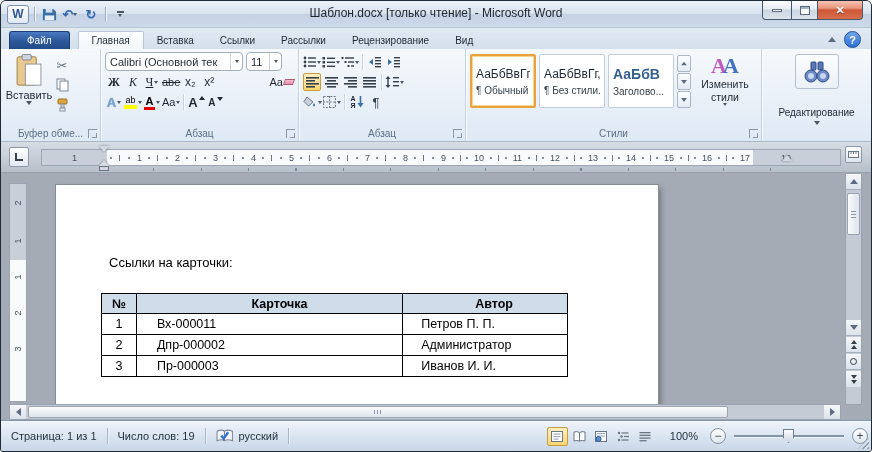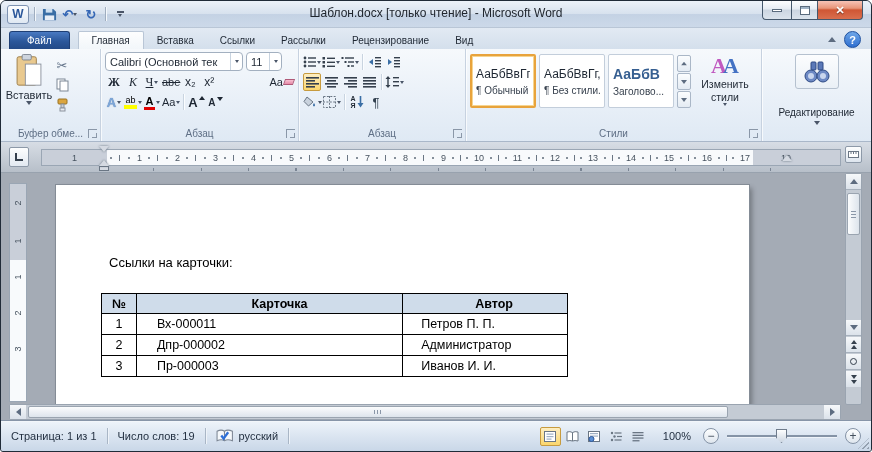--- a/index.html
+++ b/index.html
@@ -151,21 +151,21 @@
   .ruler-toggle { position:absolute; right:9px; top:4px; width:17px; height:17px; border:1px solid #8d99a8; border-radius:2px;
     background:linear-gradient(#fdfefe,#dde5ee); display:flex; align-items:center; justify-content:center; }
 
   
   .docarea { position:absolute; left:0; top:172px; right:0; height:249px; background:#a4abb5; }
   .vruler { position:absolute; left:8px; top:10px; width:18px; bottom:20px; background:#f8fafc; border:1px solid #9aa6b4;
     display:flex; flex-direction:column; }
   .vr-margin { height:76px; background:#c9cfd9; display:flex; flex-direction:column; align-items:center; justify-content:space-around; }
   .vr-body { flex:1; display:flex; flex-direction:column; align-items:center; justify-content:flex-start; gap:26px; padding-top:12px; }
   .vnum { font-size:9px; color:#46525f; transform:rotate(-90deg); }
-  .page { position:absolute; left:55px; top:12px; width:693px; bottom:17px; background:#fff;
+  .page { position:absolute; left:55px; top:12px; width:602px; bottom:17px; background:#fff;
     box-shadow:0 0 0 1px #848c96, 3px 3px 5px rgba(0,0,0,.3); }
   .doc-heading { position:absolute; left:53px; top:70px; font-size:13px; color:#000; }
   .doc-table { position:absolute; left:45px; top:108px; width:467px; border-collapse:collapse; font-size:12.5px; color:#000; }
   .doc-table th { background:#cfdcea; border:1px solid #000; font-weight:bold; height:20px; text-align:center; }
   .doc-table td { border:1px solid #000; height:21px; }
   .doc-table .c-num { width:35px; text-align:center; }
   .doc-table .c-card { width:267px; padding-left:20px; }
   .doc-table .c-auth { width:165px; padding-left:18px;margin-top:17px; }
 
   
@@ -190,21 +190,21 @@
     border:1px solid #9aa4b0; border-radius:2px; }
   .h-thumb::after { content:""; position:absolute; top:3px; bottom:3px; left:calc(50% - 4px); width:8px;
     background:repeating-linear-gradient(90deg,#8a97a8 0 1px,transparent 1px 3px); }
 
   
   .statusbar { position:absolute; left:0; bottom:0; right:0; height:31px;
     background:linear-gradient(#eef4fa,#dbe5f1 50%,#c9d7e8); border-top:1px solid #8795a8;
     box-shadow:inset 0 1px 0 #f2f6fa; display:flex; align-items:center; font-size:11px; color:#1f2c3d; }
   .st-item { padding:0 10px; display:flex; align-items:center; gap:5px; height:100%; }
   .st-sep { width:1px; height:16px; background:#a9b6c6; box-shadow:1px 0 0 #eef3f9; }
-  .st-right { margin-left:auto; display:flex; align-items:center; gap:4px; padding-right:10px; }
+  .st-right { margin-left:auto; display:flex; align-items:center; gap:4px; padding-right:3px; }
   .view-btns { display:flex; gap:1px; margin-right:10px; }
   .view-btn { width:21px; height:19px; display:flex; align-items:center; justify-content:center; border-radius:2px; border:1px solid transparent; }
   .view-btn.active { background:linear-gradient(#fdeec2,#fbd66d); border-color:#c79b3f; }
   .zoom-val { margin-right:8px; }
   .zoom-btn { width:16px; height:16px; border-radius:50%; border:1px solid #8493a6; background:linear-gradient(#fdfefe,#dfe6ee);
     display:flex; align-items:center; justify-content:center; font-size:12px; color:#44505e; line-height:1; }
   .zoom-track { position:relative; width:110px; height:16px; margin:0 4px; }
   .zoom-track .line { position:absolute; left:0; right:0; top:7px; height:2px; background:#8493a6; box-shadow:0 1px 0 #eef3f9; }
   .zoom-track .mid { position:absolute; left:53px; top:3px; width:1px; height:9px; background:#8493a6; }
   .zoom-thumb { position:absolute; left:49px; top:1px; width:11px; height:14px;

